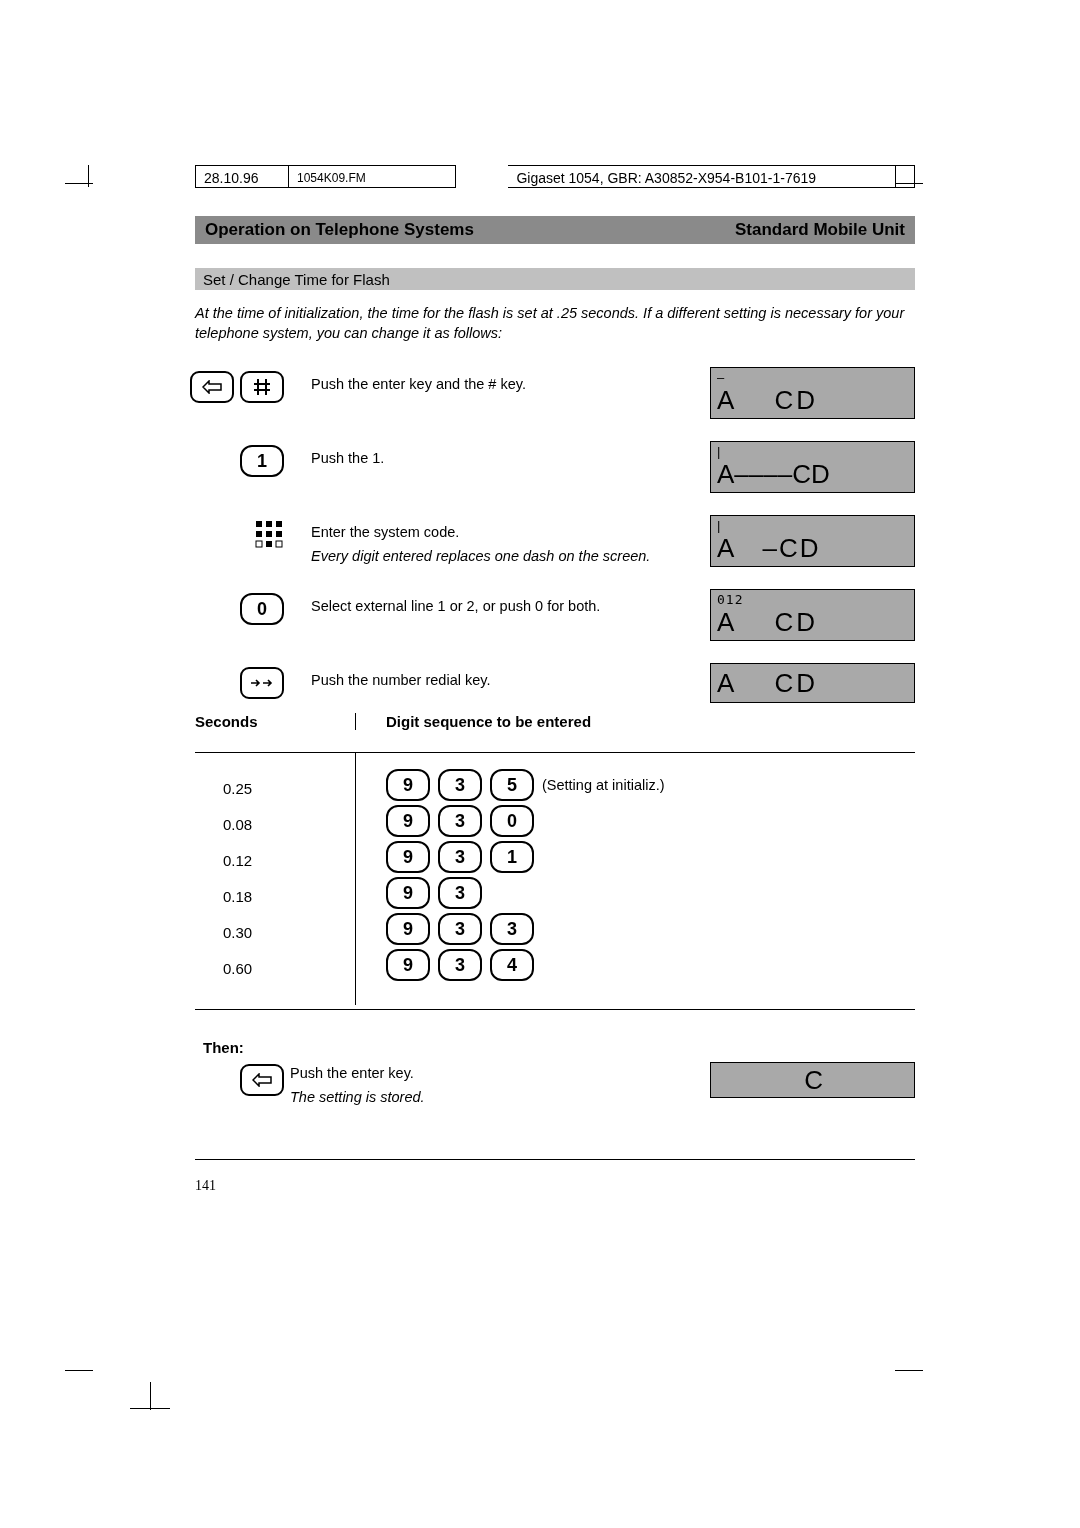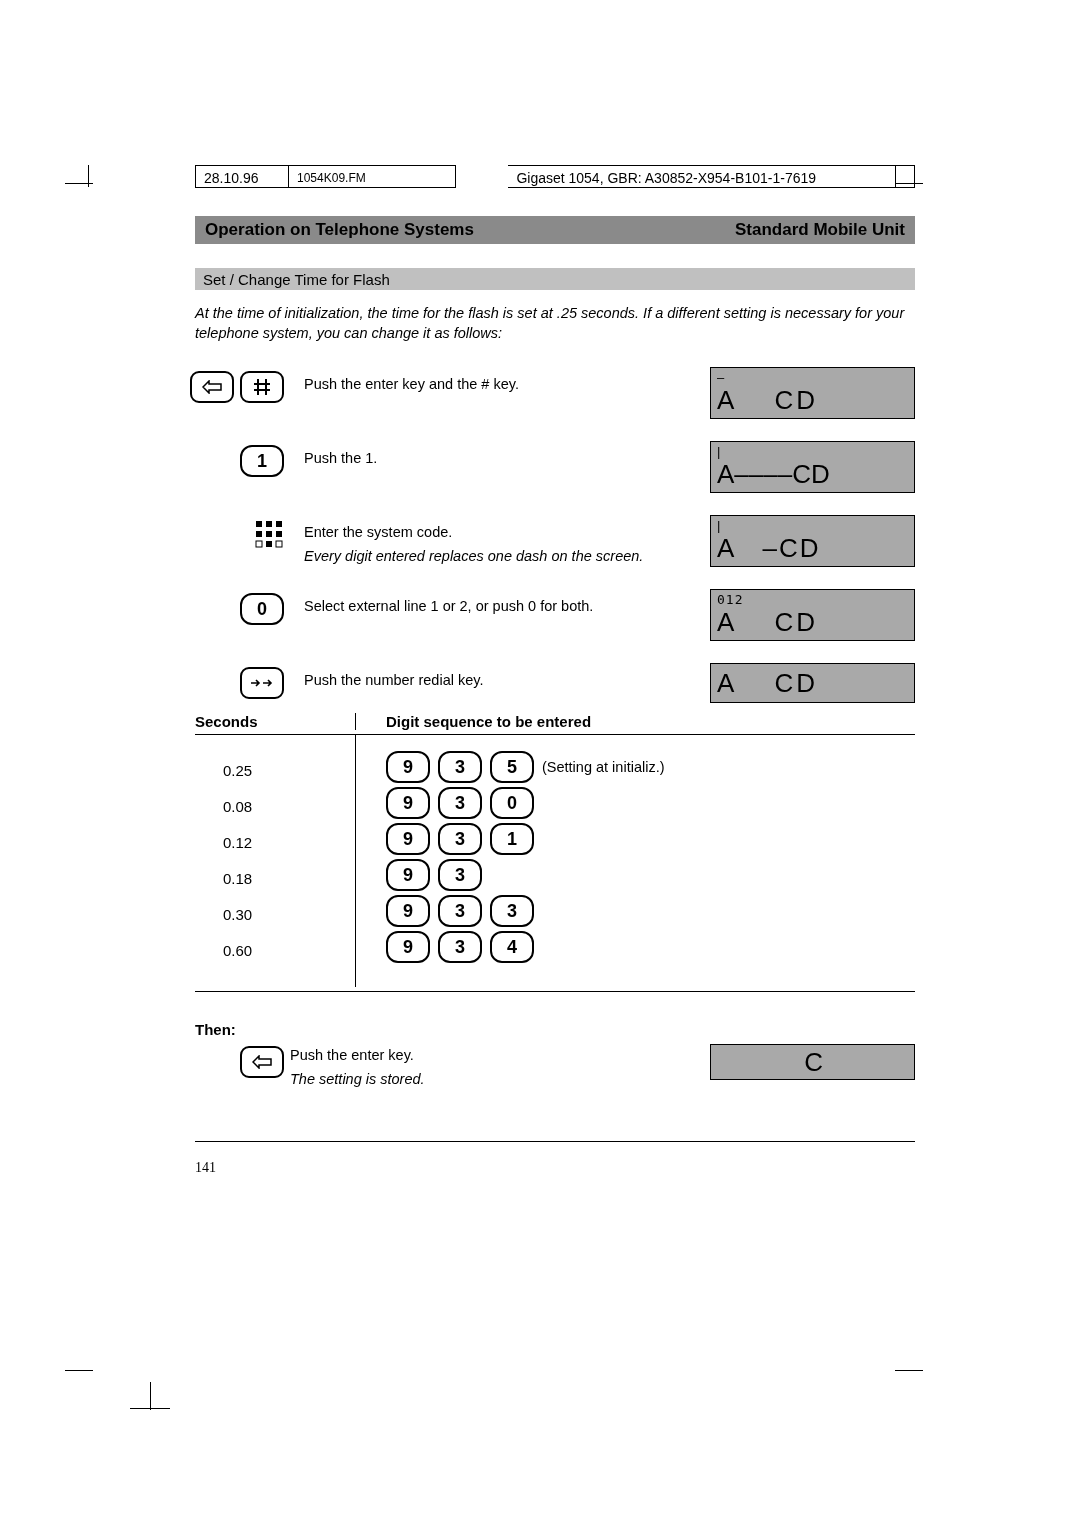--- a/index.html
+++ b/index.html
@@ -69,21 +69,21 @@
     font-size:14.5px;
     line-height:1.35;
     margin-top:14px;
     font-style:italic;
   }
 
   .steps{margin-top:24px;}
   .step{
     display:grid;
     grid-template-columns:95px 1fr 205px;
-    column-gap:14px;
+    column-gap:21px;
     margin-bottom:22px;
     align-items:start;
   }
   .step-icon{display:flex;gap:6px;justify-content:flex-end;padding-right:6px;padding-top:4px;}
   .key{
     display:inline-flex;align-items:center;justify-content:center;
     border:2px solid #000;border-radius:12px;
     min-width:28px;height:28px;
     font-weight:bold;font-size:18px;
     padding:0 6px;
@@ -115,32 +115,32 @@
 
   .subhead{font-size:15px;font-weight:bold;margin-top:18px;}
   .tbl{
     margin-top:10px;
     width:100%;
   }
   .tbl-header{
     display:grid;
     grid-template-columns:160px 1fr;
     border-bottom:1.5px solid #000;
-    padding-bottom:4px;
+    padding-bottom:22px;
     font-weight:bold;font-size:15px;
   }
   .tbl-header .col2{border-left:1.5px solid #000;padding-left:30px;}
   .tbl-body{display:grid;grid-template-columns:160px 1fr;}
   .tbl-body .colA{padding:18px 0 18px 28px;font-size:15px;line-height:36px;}
   .tbl-body .colB{border-left:1.5px solid #000;padding:14px 0 14px 30px;}
   .seq-row{display:flex;align-items:center;gap:8px;height:36px;}
   .seq-row .annot{font-size:14.5px;}
   .tbl-end{border-top:1.5px solid #000;height:1px;margin-top:4px;}
 
-  .then-label{font-size:15px;font-weight:bold;margin-top:28px;}
+  .then-label{font-size:15px;font-weight:bold;margin-top:28px;margin-left:8px;}
   .then-row{
     display:grid;
     grid-template-columns:95px 1fr 205px;
     align-items:start;
     margin-top:6px;
   }
   .then-row .step-icon{padding-top:2px;}
   .then-row .screen{height:34px;}
   .then-row .screen .bigright{bottom:1px;right:88px;}
 

